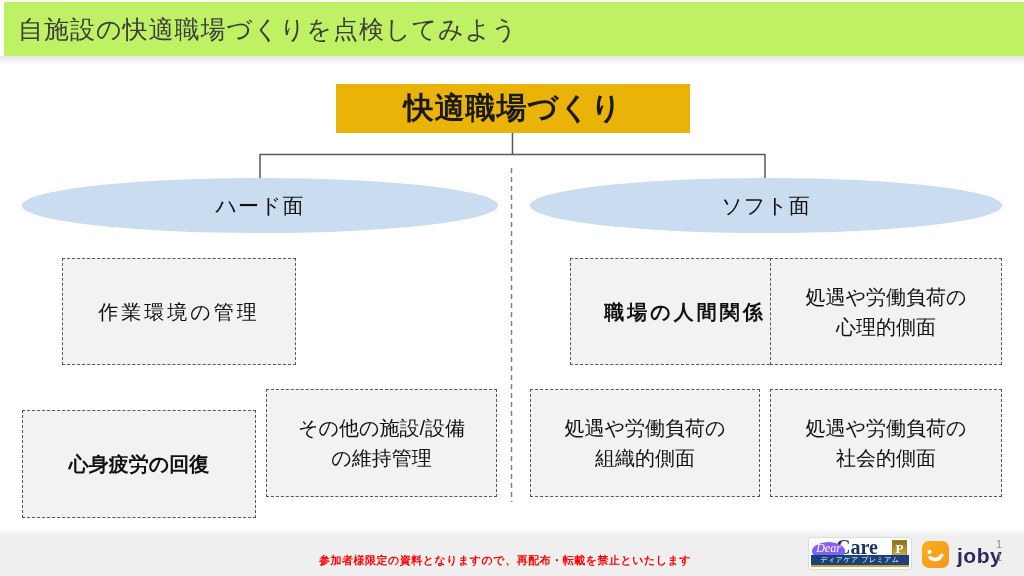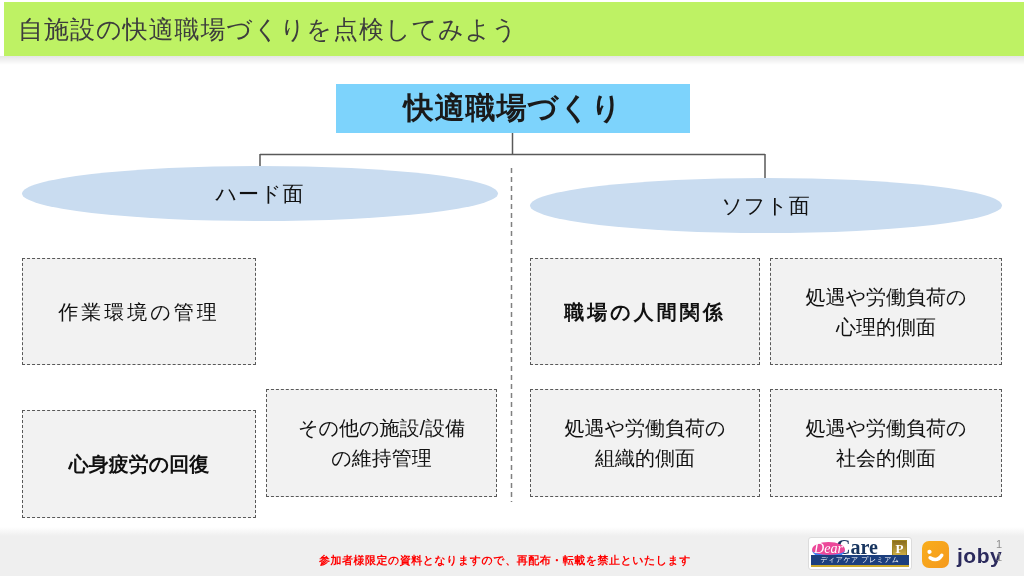--- a/index.html
+++ b/index.html
@@ -16,44 +16,44 @@
   }
   .header-title { font-size:25px; color:#3d3d3d; letter-spacing:1px; }
   .header-shadow {
     position:absolute; left:0; top:56px; width:1024px; height:9px;
     background:linear-gradient(to bottom, rgba(0,0,0,0.10), rgba(0,0,0,0));
   }
 
   
   .root-box {
     position:absolute; left:336px; top:84px; width:354px; height:49px;
-    background:#7dd3fc; display:flex; align-items:center; justify-content:center;
+    background:#eab308; display:flex; align-items:center; justify-content:center;
     font-size:30px; font-weight:600; color:#1a1a1a; letter-spacing:1px;
   }
 
   
   .connectors { position:absolute; left:0; top:0; width:1024px; height:576px; }
 
   
   .ellipse {
     position:absolute; background:#C9DCF0; border-radius:50%;
     display:flex; align-items:center; justify-content:center;
     font-size:21px; color:#111; letter-spacing:1px;
   }
-  .ellipse-hard { left:22px;  top:166px; width:476px; height:55px; }
+  .ellipse-hard { left:22px;  top:178px; width:476px; height:55px; }
   .ellipse-soft { left:530px; top:178px; width:472px; height:55px; }
 
   
   .dbox {
     position:absolute; background:#F2F2F2; border:1px dashed #595959;
     display:flex; align-items:center; justify-content:center;
     text-align:center; font-size:20px; color:#111; line-height:1.5;
     white-space:pre-line; box-sizing:border-box; padding:0 6px;
   }
-  .spread { letter-spacing:3px; }
+  .spread { letter-spacing:3px;margin-left:40px; }
   .box-h1 { left:22px;  top:258px; width:234px; height:107px; }
   .box-h2 { left:266px; top:258px; width:231px; height:107px; }
   .box-h3 { left:22px;  top:410px; width:234px; height:108px;font-weight:bold; }
   .box-h4 { left:266px; top:389px; width:231px; height:108px; }
   .box-s1 { left:530px; top:258px; width:230px; height:107px;font-weight:bold; }
   .box-s2 { left:770px; top:258px; width:232px; height:107px; }
   .box-s3 { left:530px; top:389px; width:230px; height:108px; }
   .box-s4 { left:770px; top:389px; width:232px; height:108px; }
 
   
@@ -70,24 +70,24 @@
   .dearcare {
     position:absolute; left:808px; bottom:6px; width:104px; height:33px;
     background:#ffffff; border:1px solid #dcdcdc; border-radius:3px; box-sizing:border-box;
   }
   .dc-care {
     position:absolute; left:27px; top:-2px; font-family:"Liberation Serif", serif;
     font-size:20px; font-weight:bold; color:#17345F;
   }
   .dc-dear {
     position:absolute; left:3px; top:4px; width:33px; height:13px;
-    background:#ec4899; border-radius:50%; color:#fff; font-size:14px;
+    background:#8b5cf6; border-radius:50%; color:#fff; font-size:12px;
     font-style:italic; font-family:"Liberation Serif", serif;
     display:flex; align-items:center; justify-content:center;
-    border-bottom:3px solid #3b82f6;
+    border-bottom:5px solid #3b82f6;
   }
   .dc-p {
     position:absolute; right:4px; top:2px; width:15px; height:18px;
     background:linear-gradient(#8a6d1f, #d4b54a); border:1px solid #a08620;
     color:#fff; font-family:"Liberation Serif", serif; font-size:13px; font-weight:bold;
     display:flex; align-items:center; justify-content:center; box-sizing:border-box;
   }
   .dc-strip {
     position:absolute; left:2px; right:2px; bottom:2px; height:10px;
     background:#1C3F7E; color:#fff; font-size:7px; text-align:center;

